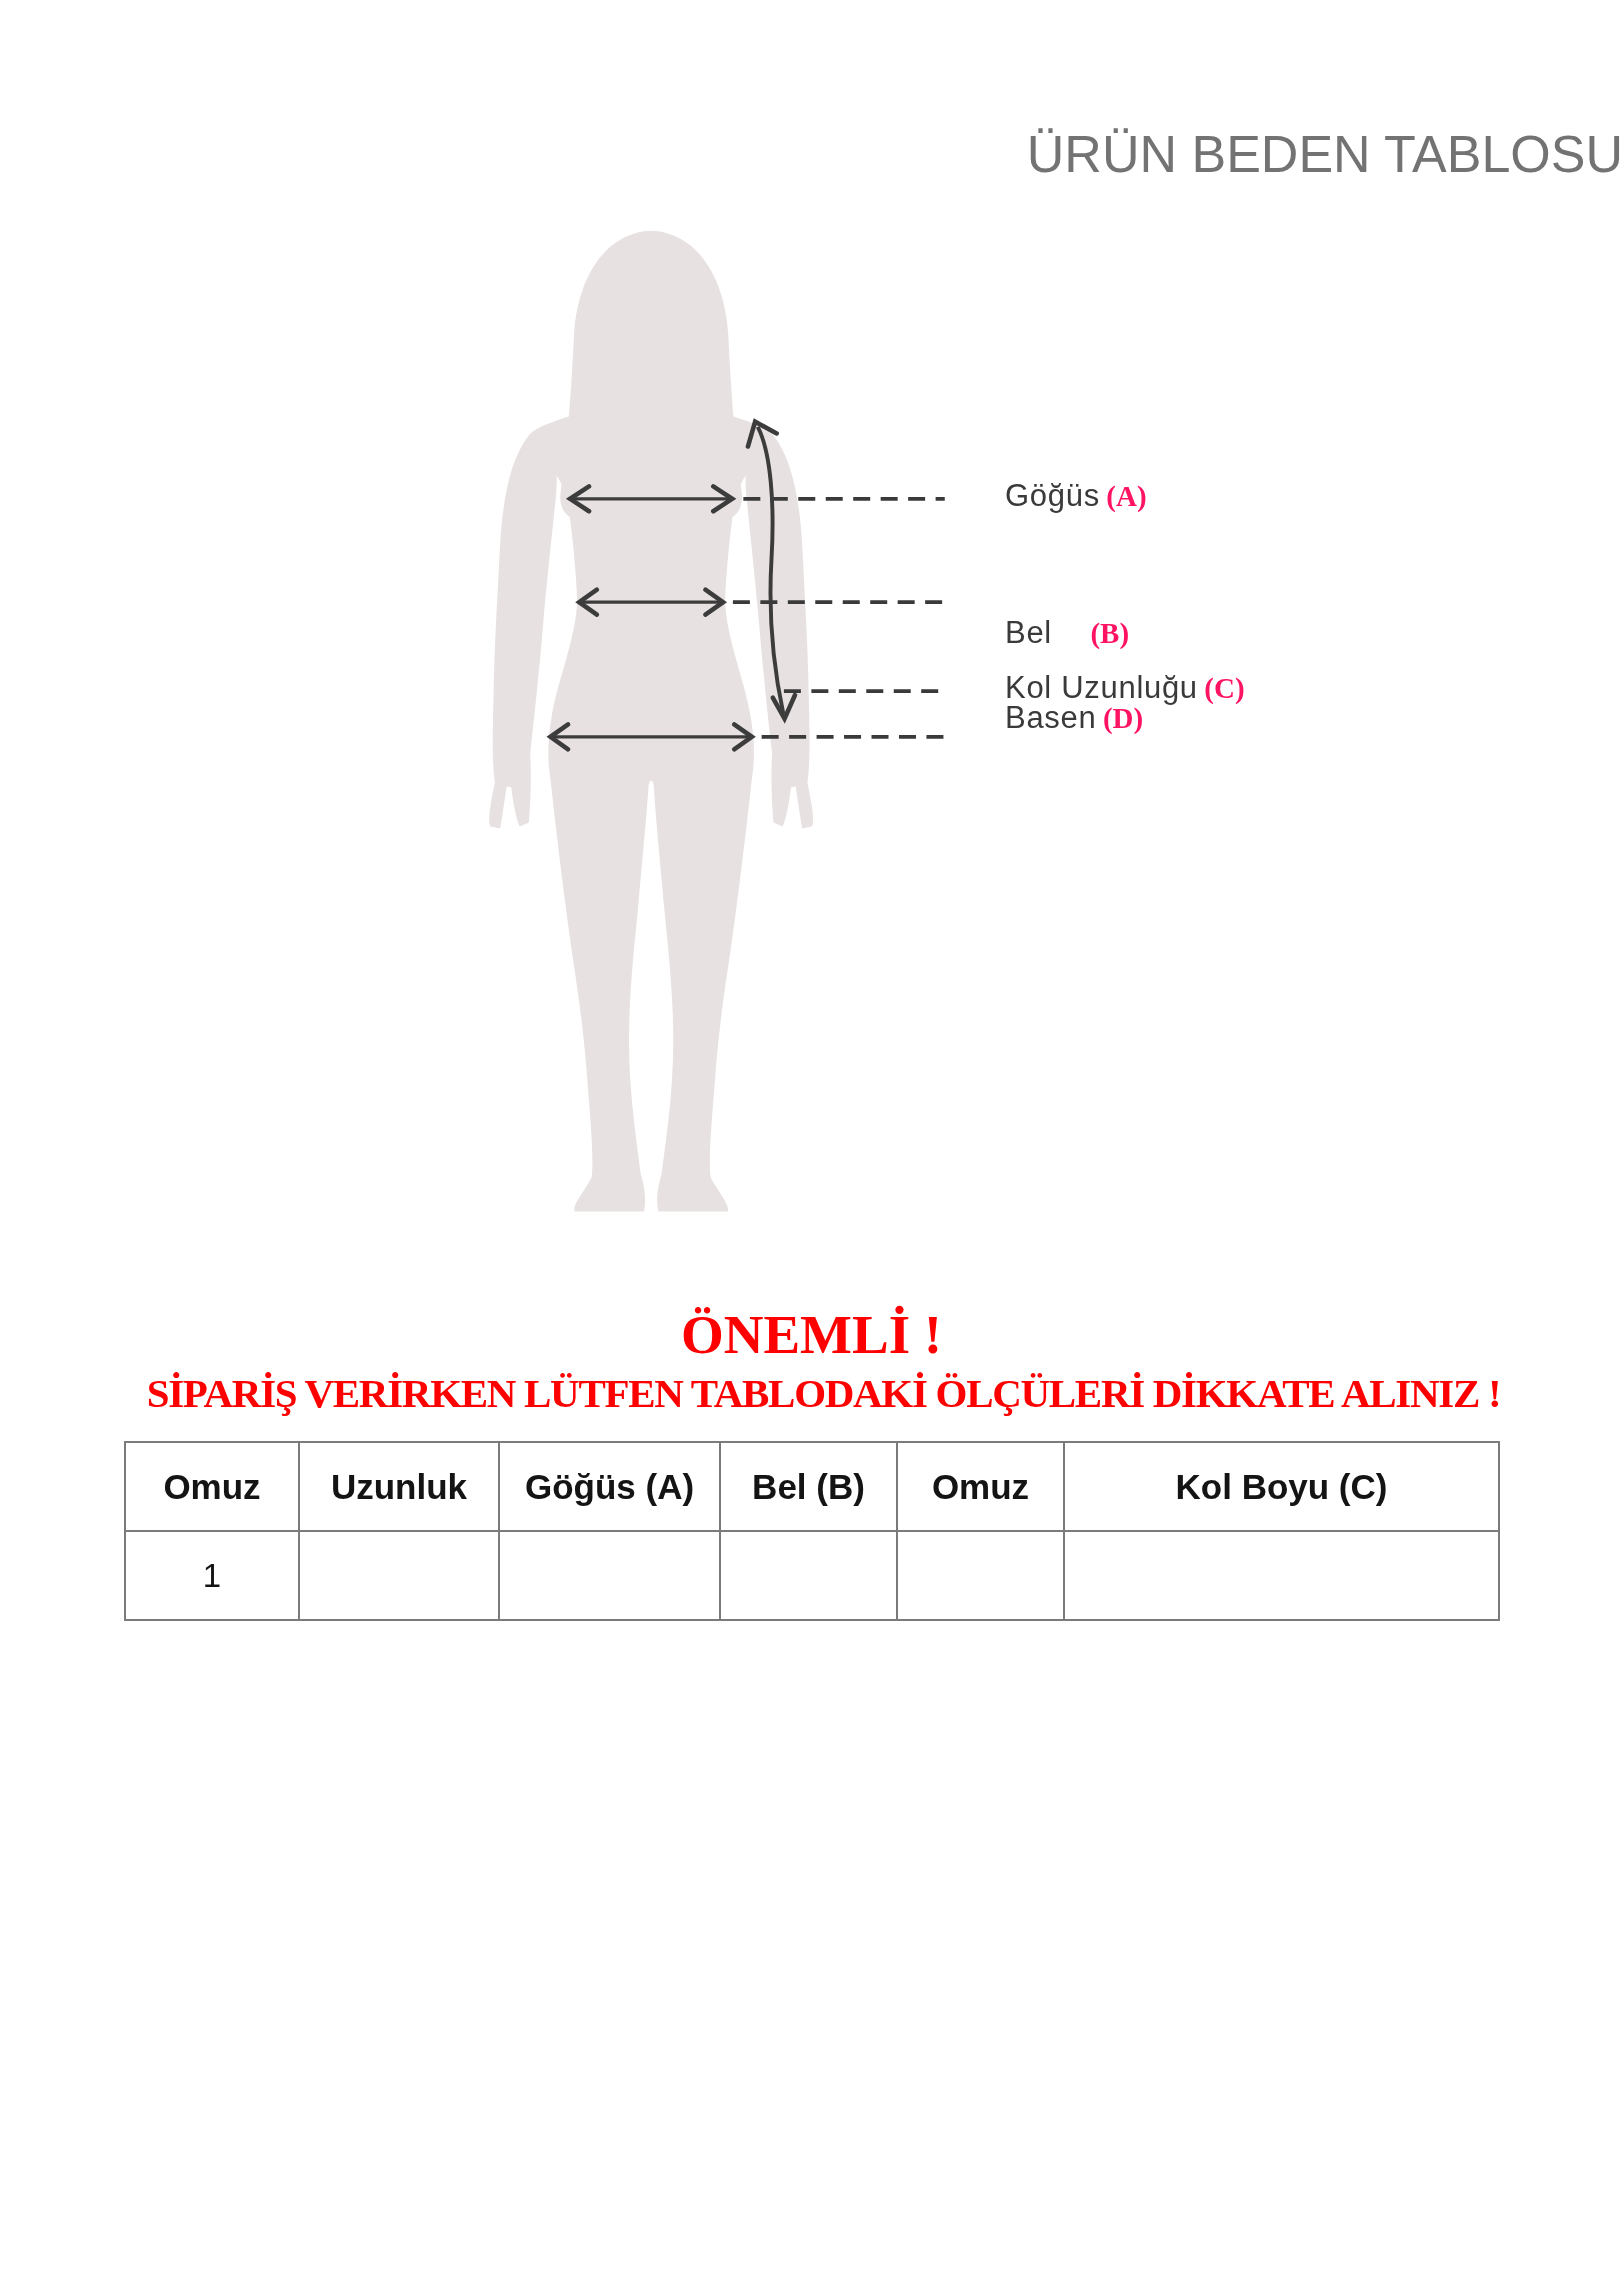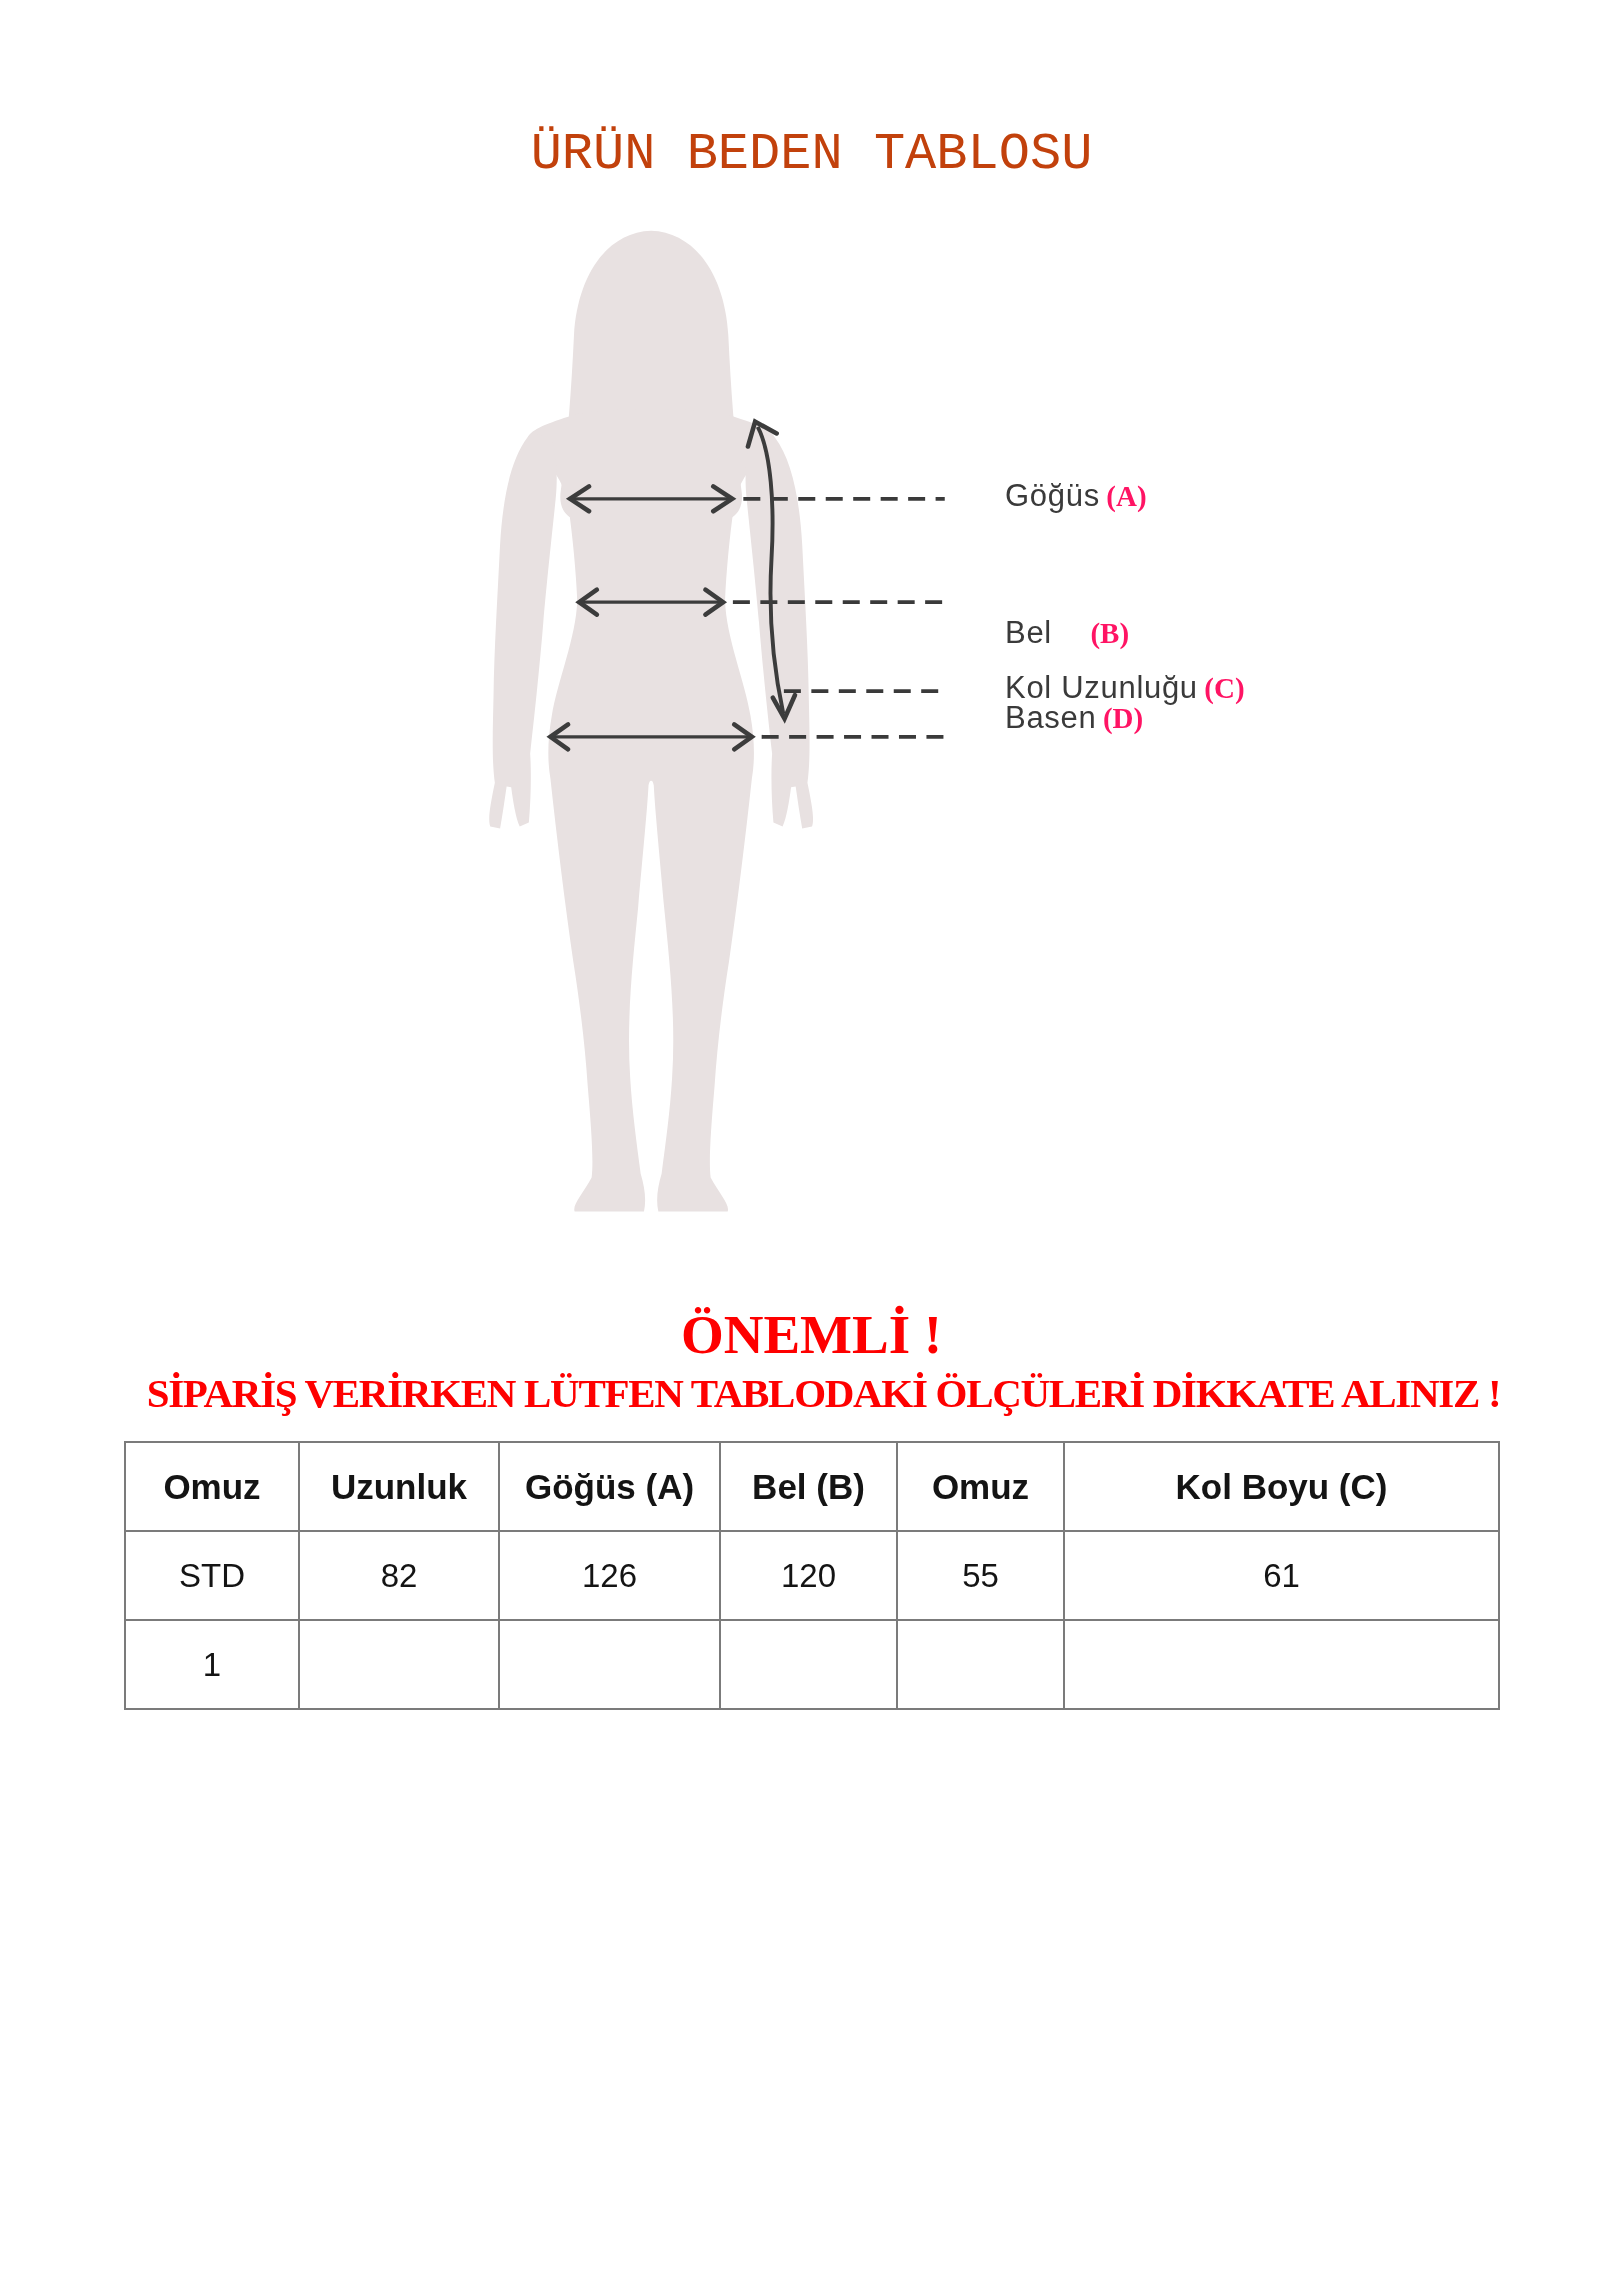--- a/index.html
+++ b/index.html
@@ -5,23 +5,23 @@
   * { margin:0; padding:0; box-sizing:border-box; }
   html,body { background:#ffffff; }
   body {
     position:relative;
     width:1623px; height:2295px;
     font-family:"Liberation Sans", sans-serif;
     overflow:hidden;
   }
   .page-title {
     position:absolute; top:122px; left:0; width:100%;
-    text-align:center;
-    font-family:Liberation Mono, monospace;
-    font-size:52px; line-height:65px; color:#c2410c;
+    text-align:right;
+    font-family:Liberation Sans, sans-serif;
+    font-size:52px; line-height:65px; color:#737373;
     white-space:nowrap;
   }
   .figure-svg { position:absolute; left:419px; top:216px; }
   .silhouette { fill:#e8e1e1; }
   .measure-line { stroke:#3c3c3c; stroke-width:5; fill:none; }
   .measure-head { stroke:#3c3c3c; stroke-width:7; fill:none; stroke-linecap:round; stroke-linejoin:miter; }
   .leader-dash { stroke:#3a3a3a; stroke-width:6; fill:none; stroke-dasharray:26 16; }
   .arm-curve { stroke:#3c3c3c; stroke-width:6; fill:none; }
 
   .m-label {
@@ -217,28 +217,20 @@
       <th>Omuz</th>
       <th>Uzunluk</th>
       <th>Göğüs (A)</th>
       <th>Bel (B)</th>
       <th>Omuz</th>
       <th>Kol Boyu (C)</th>
     </tr>
   </thead>
   <tbody>
     <tr>
-      <td>STD</td>
-      <td>82</td>
-      <td>126</td>
-      <td>120</td>
-      <td>55</td>
-      <td>61</td>
-    </tr>
-    <tr>
       <td>1</td>
       <td></td>
       <td></td>
       <td></td>
       <td></td>
       <td></td>
     </tr>
   </tbody>
 </table>
 

